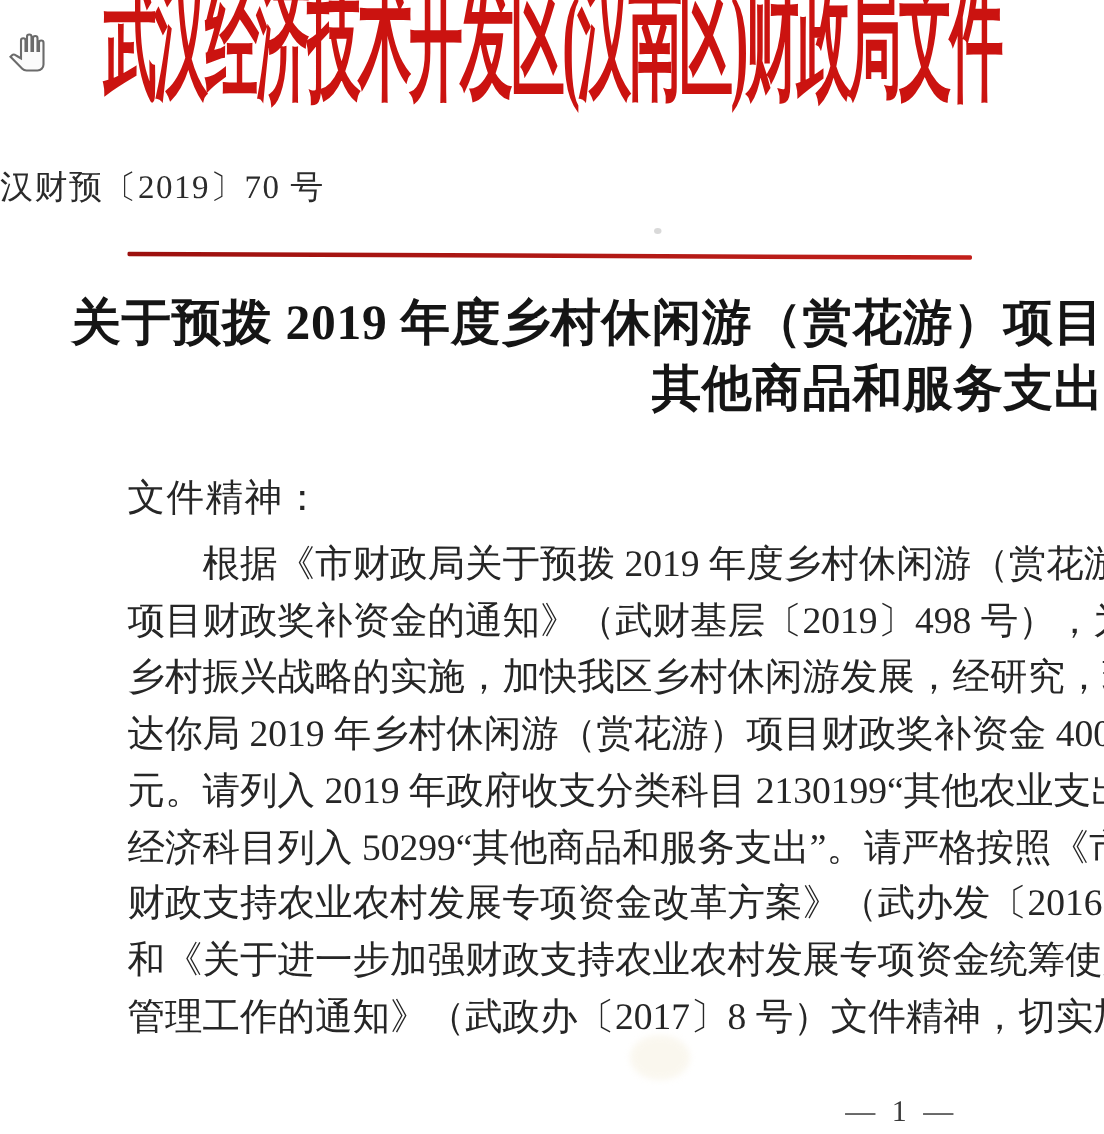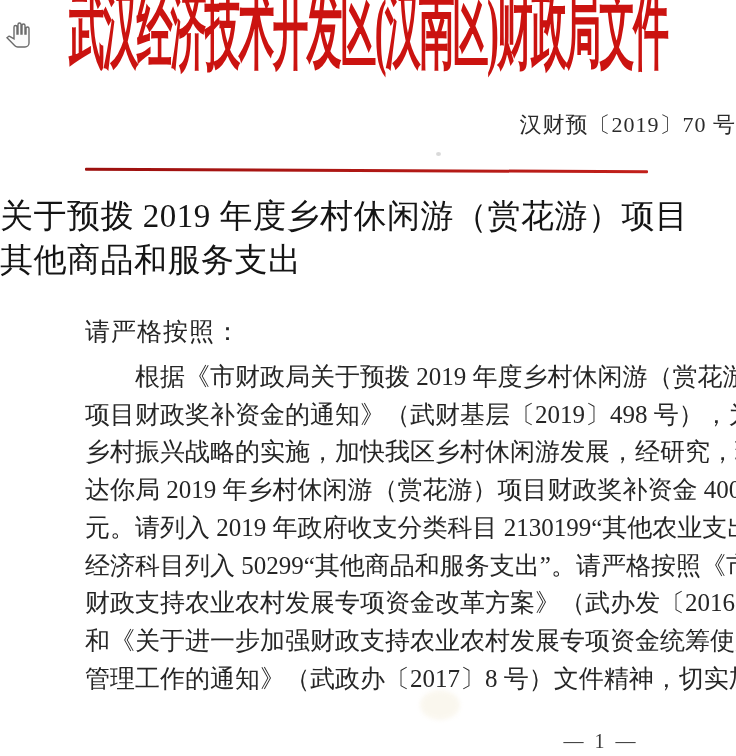--- a/index.html
+++ b/index.html
@@ -25,39 +25,39 @@
     line-height: 1;
     letter-spacing: -2px;
     color: #cb1310;
     transform: scale(0.85, 2.08);
     transform-origin: center top;
     white-space: nowrap;
   }
   .doc-number {
     position: absolute;
     top: 110px; left: 0; width: 736px;
-    text-align: right;
+    text-align: left;
     font-size: 22px;
     color: #2b2b2b;
     letter-spacing: 1px;
   }
   .red-divider {
     position: absolute;
     top: 169px; left: 85px;
     width: 563px; height: 3px;
     background: linear-gradient(to right, #9c100e, #c2201b);
     transform: rotate(0.25deg);
     border-radius: 1px;
   }
   .doc-title {
     position: absolute;
     top: 194px; left: 0; width: 736px;
-    text-align: left;
+    text-align: right;
     font-size: 33px;
-    font-weight: 400;
+    font-weight: 700;
     line-height: 44px;
     color: #151515;
     letter-spacing: 0.5px;
   }
   .addressee {
     position: absolute;
     top: 315px; left: 85px;
     font-size: 25px;
     color: #262626;
     letter-spacing: 1px;
@@ -115,21 +115,21 @@
 
   <div class="doc-number">汉财预〔2019〕70 号</div>
 
   <div class="red-divider"></div>
 
   <div class="doc-title">
     <div>关于预拨 2019 年度乡村休闲游（赏花游）项目</div>
     <div>其他商品和服务支出</div>
   </div>
 
-  <div class="addressee">请严格按照：</div>
+  <div class="addressee">文件精神：</div>
 
   <div class="body-text">
       <div class="body-line">　　根据《市财政局关于预拨 2019 年度乡村休闲游（赏花游）</div>
       <div class="body-line">项目财政奖补资金的通知》（武财基层〔2019〕498 号），为推动</div>
       <div class="body-line">乡村振兴战略的实施，加快我区乡村休闲游发展，经研究，现下</div>
       <div class="body-line">达你局 2019 年乡村休闲游（赏花游）项目财政奖补资金 400 万</div>
       <div class="body-line">元。请列入 2019 年政府收支分类科目 2130199“其他农业支出”，</div>
       <div class="body-line">经济科目列入 50299“其他商品和服务支出”。请严格按照《市级</div>
       <div class="body-line">财政支持农业农村发展专项资金改革方案》（武办发〔201622 号）</div>
       <div class="body-line">和《关于进一步加强财政支持农业农村发展专项资金统筹使用和</div>

